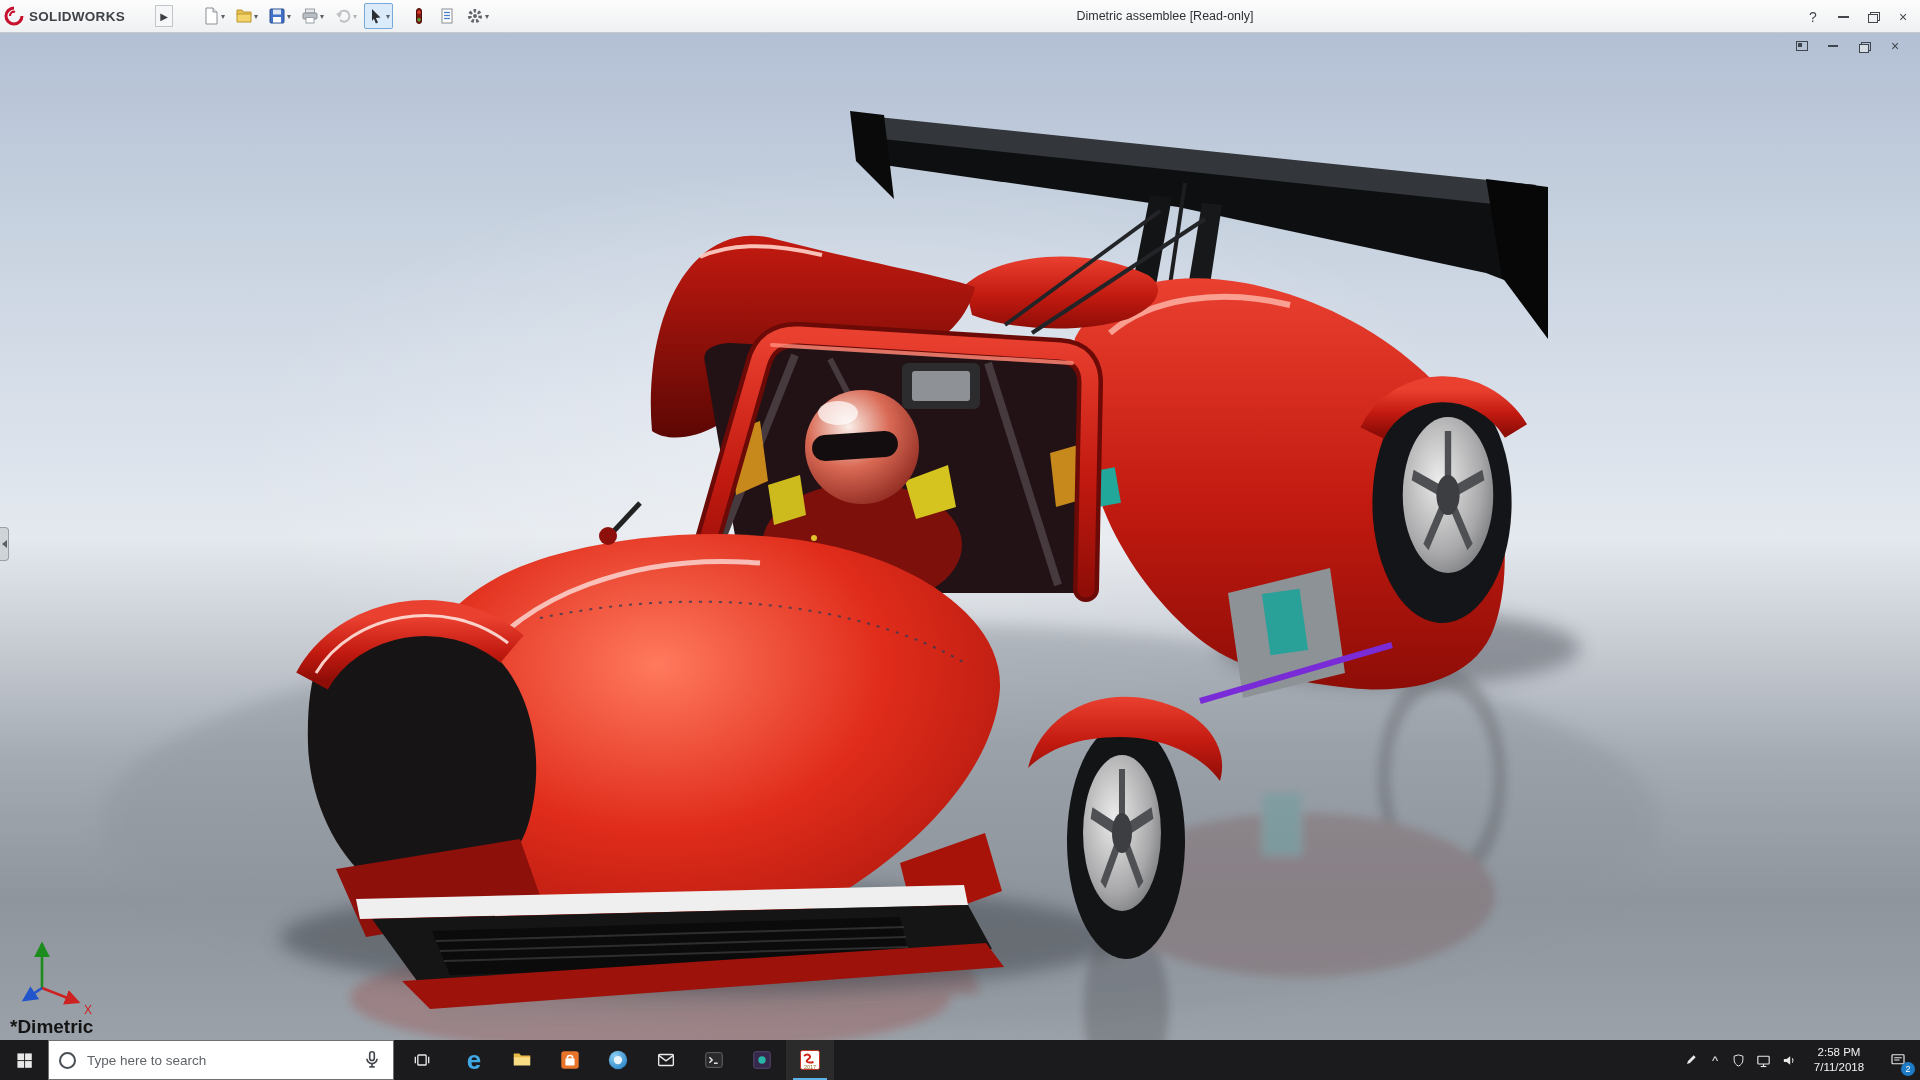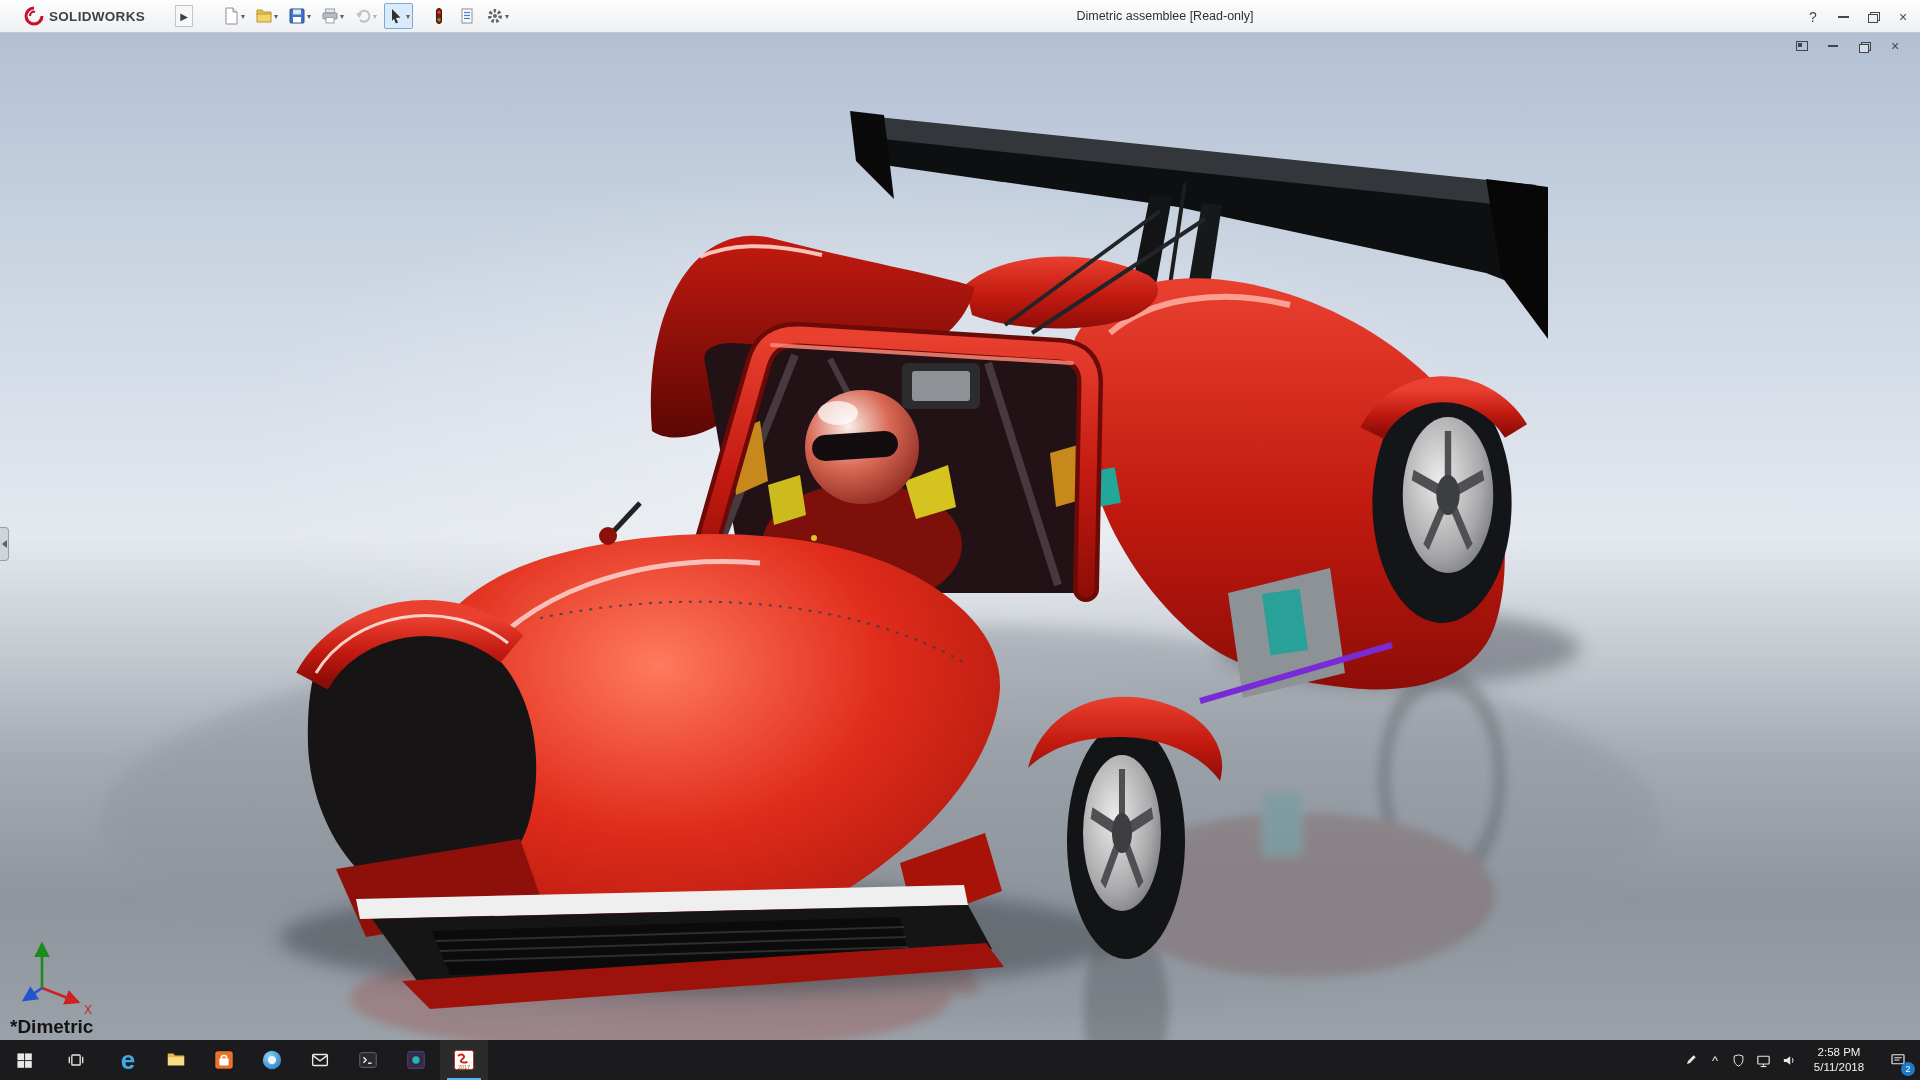--- a/index.html
+++ b/index.html
@@ -3,21 +3,21 @@
 <meta charset="utf-8">
 <style>
   html,body{margin:0;padding:0;background:#000;}
   *{box-sizing:border-box;}
   body{font-family:"Liberation Sans","DejaVu Sans",sans-serif;-webkit-font-smoothing:antialiased;}
   #root{position:relative;width:1920px;height:1080px;overflow:hidden;background:#9aa0a7;}
 
   
   #titlebar{position:absolute;top:0;left:0;width:1920px;height:33px;
     background:linear-gradient(#fdfdfd,#eef0f2);border-bottom:1px solid #c6cace;
-    display:flex;align-items:center;padding-left:24px;}
+    display:flex;align-items:center;padding-left:4px;}
   .brand{display:flex;align-items:center;gap:5px;}
   .brand-mark{width:20px;height:20px;}
   .brand-name{font-size:13.5px;font-weight:bold;color:#3f4347;letter-spacing:.3px;}
   .flyout-btn{margin-left:30px;width:18px;height:22px;display:flex;align-items:center;justify-content:center;
     font-size:10px;color:#3c4045;border:1px solid #c2c6cb;background:#f6f7f8;}
   .tb-group{display:flex;align-items:center;margin-left:26px;gap:4px;}
   .tb-btn{height:26px;padding:0 2px;display:flex;align-items:center;justify-content:center;
     border:1px solid transparent;border-radius:2px;}
   .tb-btn.active{background:#dcebf9;border-color:#77a9d9;}
   .tb-btn.disabled{opacity:.45;}
@@ -394,20 +394,32 @@
   <footer id="taskbar">
     <div class="tb-slot" id="start-btn">
       <svg width="17" height="17" viewBox="0 0 24 24">
         <rect x="2" y="2" width="9.5" height="9.5" fill="#e8e8e8"></rect>
         <rect x="12.8" y="2" width="9.5" height="9.5" fill="#e8e8e8"></rect>
         <rect x="2" y="12.8" width="9.5" height="9.5" fill="#e8e8e8"></rect>
         <rect x="12.8" y="12.8" width="9.5" height="9.5" fill="#e8e8e8"></rect>
       </svg>
     </div>
 
+    <div id="search-box">
+      <span class="cortana-ring"></span>
+      <input id="search-input" placeholder="Type here to search" style="">
+      <svg width="22" height="22" viewBox="0 0 24 24">
+        <g stroke="#44484d" fill="none" stroke-width="1.8">
+          <rect x="9.5" y="3" width="5" height="9.5" rx="2.5"></rect>
+          <path d="M6.5 10.5a5.5 5.5 0 0 0 11 0"></path>
+          <line x1="12" y1="16" x2="12" y2="19"></line>
+          <line x1="9" y1="19.5" x2="15" y2="19.5"></line>
+        </g>
+      </svg>
+    </div>
 
     <div class="tb-slot wide">
       <svg width="20" height="20" viewBox="0 0 24 24">
         <g fill="none" stroke="#e8e8e8" stroke-width="1.6">
           <rect x="7" y="6" width="10" height="12" rx="1"></rect>
           <path d="M4 8v8"></path>
             <path d="M20 8v8"></path>
         </g>
       </svg>
     </div>
@@ -501,21 +513,21 @@
         </svg>
       </div>
       <div class="tray-item" style="width:26px">
         <svg width="17" height="17" viewBox="0 0 24 24">
           <path d="M4 10v4h4l5 4V6l-5 4z" fill="#e8e8e8"></path>
           <path d="M16 9a5 5 0 0 1 0 6" stroke="#e8e8e8" fill="none" stroke-width="1.6"></path>
         </svg>
       </div>
       <div id="clock" class="tray-item">
         <span>2:58 PM</span>
-        <span>5/11/2018</span>
+        <span>7/11/2018</span>
       </div>
       <div id="action-center" class="tray-item">
         <svg width="18" height="18" viewBox="0 0 24 24">
           <g stroke="#e8e8e8" fill="none" stroke-width="1.6">
             <rect x="4" y="5" width="16" height="12" rx="1"></rect>
             <path d="M7 9h10M7 12h7"></path>
           </g>
         </svg>
         <span class="badge">2</span>
       </div>

